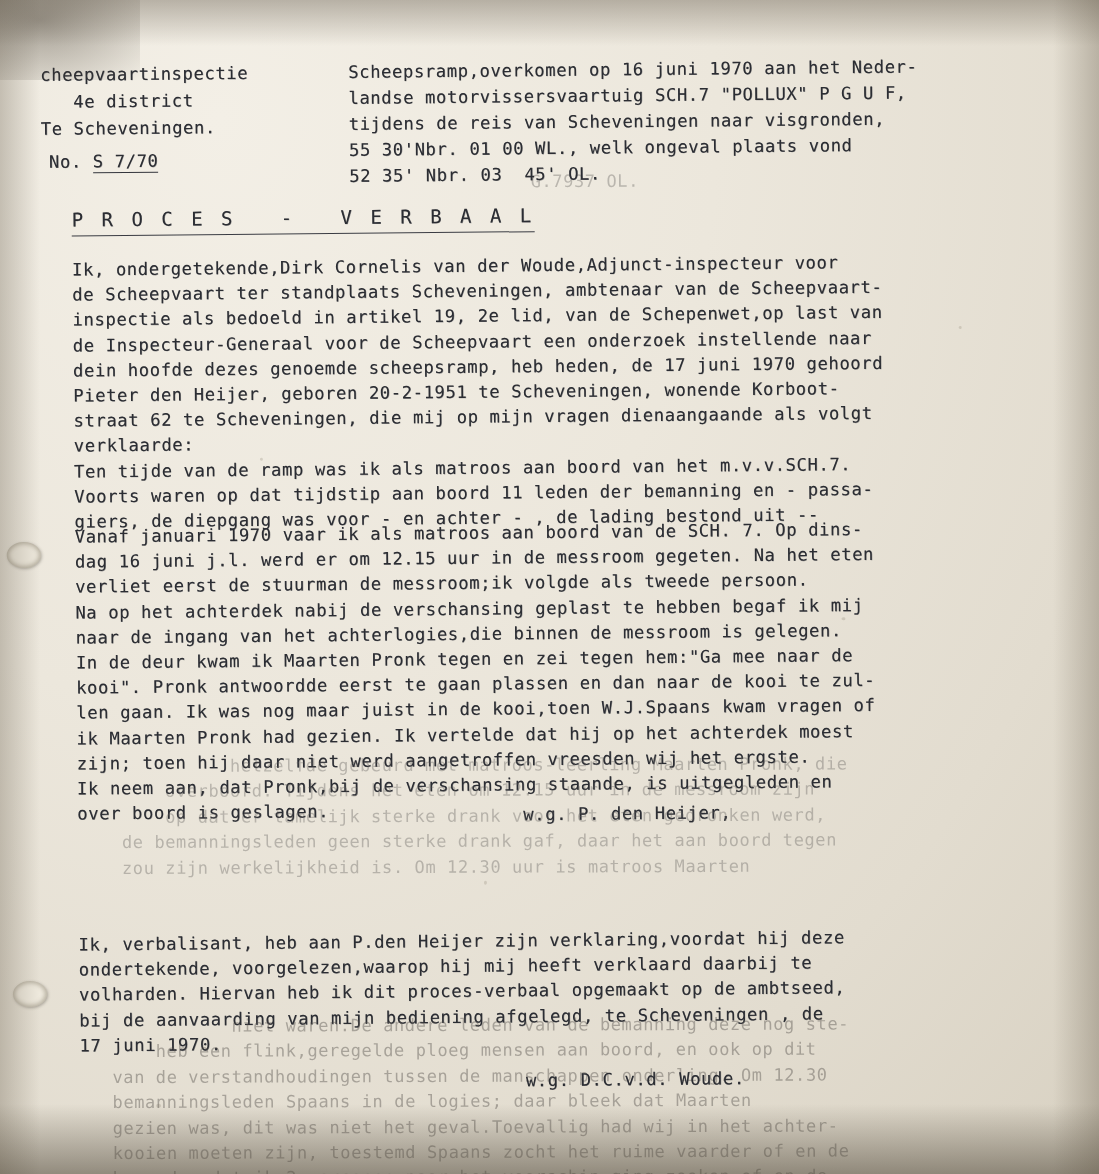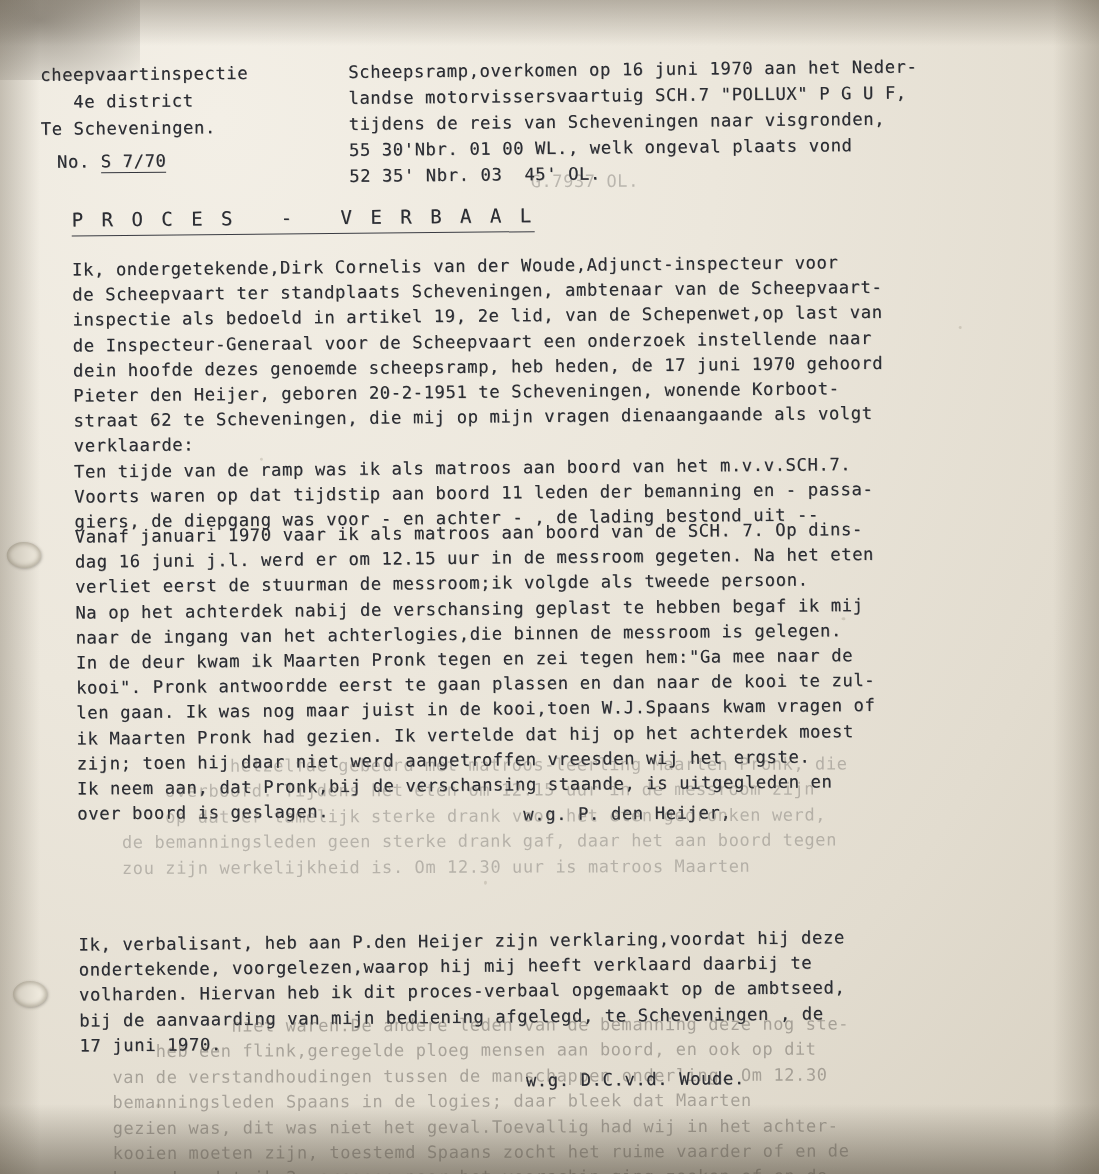--- a/index.html
+++ b/index.html
@@ -78,21 +78,21 @@
     font-family: "DejaVu Sans Mono", monospace;
     font-size: 17.2px;
     letter-spacing: 0.6px;
     line-height: 25.5px;
     white-space: pre;
     text-shadow: 0.4px 0.3px 0.6px rgba(40,42,50,0.45);
   }
 
   .hdr-left { left: 44px; top: 57px; line-height: 27px; }
   .hdr-right { left: 352px; top: 57px; line-height: 26px; }
-  .docno { left: 60px; top: 145px; }
+  .docno { left: 52px; top: 145px; }
   .docno u { text-decoration: none; border-bottom: 1px solid #34363d; padding-bottom: 1px; }
 
   .title {
     left: 74px; top: 203px;
     font-size: 19px;
     letter-spacing: 3.5px;
     border-bottom: 1.5px solid #3a3c43;
     padding-bottom: 2px;
   }
 

